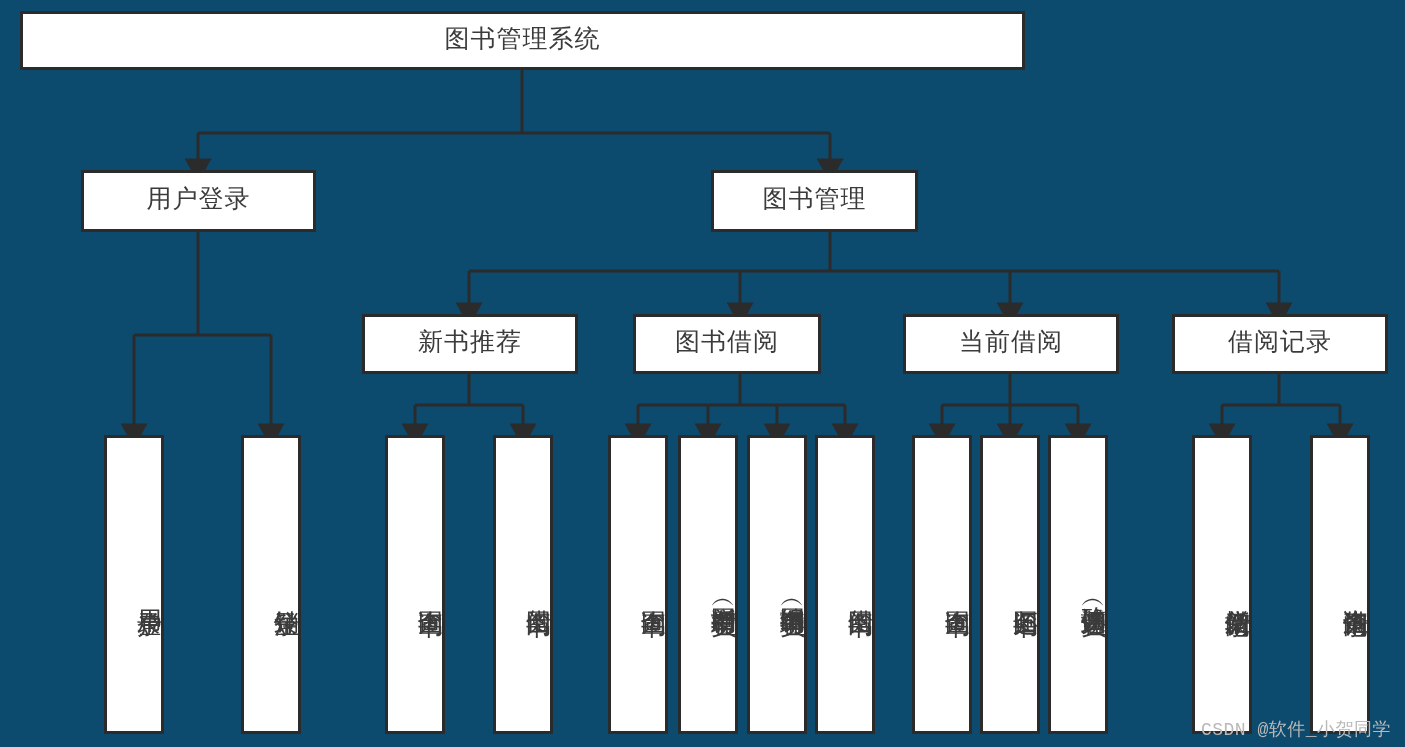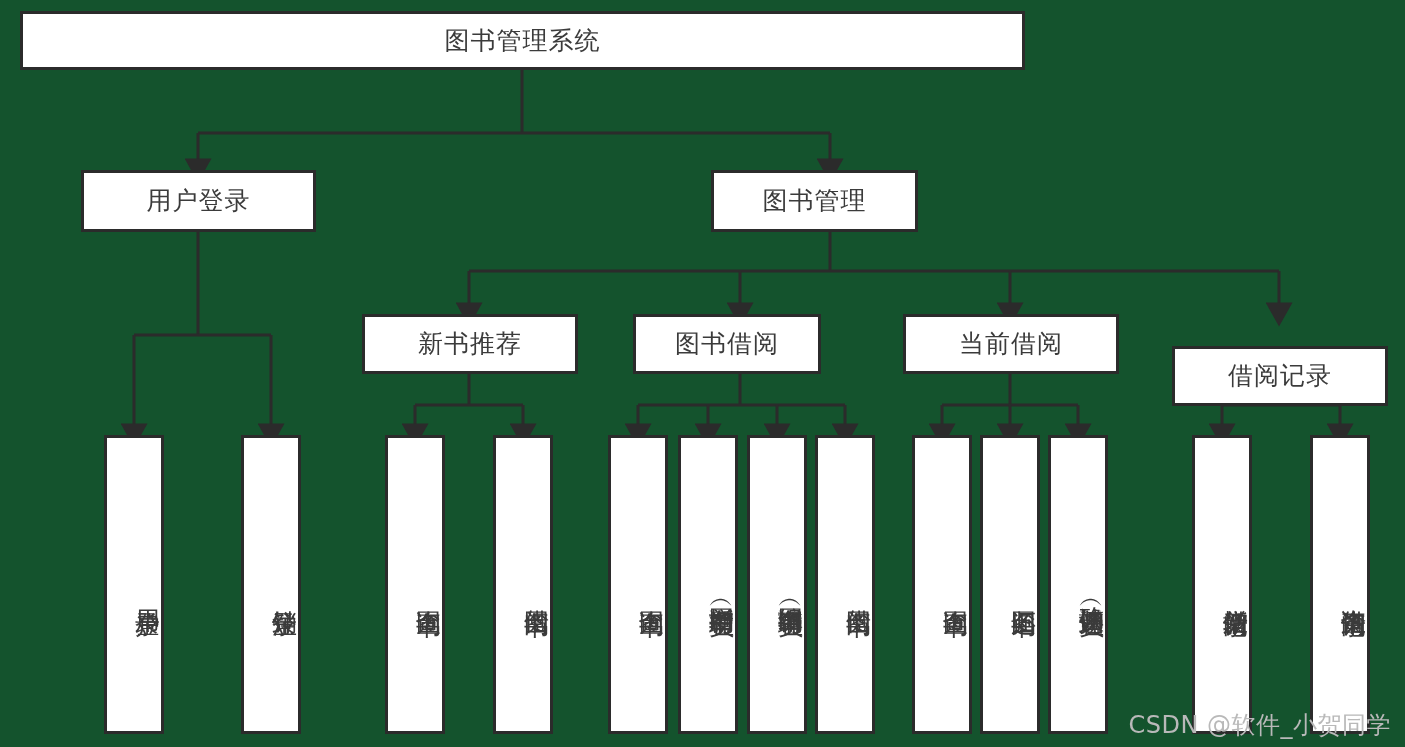--- a/index.html
+++ b/index.html
@@ -8,22 +8,23 @@
     padding: 0;
     background: #ffffff;
   }
   body {
     font-family: "DejaVu Sans", "Liberation Sans", sans-serif;
   }
   #canvas {
     position: relative;
     width: 1405px;
     height: 747px;
-    background: #14532d;
+    background: #0c4a6e;
     overflow: hidden;
+    font-family: Liberation Mono, monospace;
   }
   #svg-layer {
     position: absolute;
     left: 0;
     top: 0;
     width: 1405px;
     height: 747px;
   }
   .node {
     position: absolute;
@@ -51,21 +52,21 @@
     justify-content: center;
     padding-top: 14px;
   }
   .node.vert > span {
     display: block;
   }
   .watermark {
     position: absolute;
     right: 14px;
     bottom: 6px;
-    font-size: 24px;
+    font-size: 18px;
     color: #b9b9b9;
     z-index: 5;
     white-space: nowrap;
     letter-spacing: 0.5px;
   }
 </style>
 </head>
 <body>
 
 <div id="canvas">
@@ -138,21 +139,21 @@
 
   <div class="node horiz" style="left:362px; top:314px; width:216px; height:60px;justify-content:center;">
     <span>新书推荐</span>
   </div>
   <div class="node horiz" style="left:633px; top:314px; width:188px; height:60px;">
     <span>图书借阅</span>
   </div>
   <div class="node horiz" style="left:903px; top:314px; width:216px; height:60px;">
     <span>当前借阅</span>
   </div>
-  <div class="node horiz" style="left:1172px; top:314px; width:216px; height:60px;margin-top:32px;">
+  <div class="node horiz" style="left:1172px; top:314px; width:216px; height:60px;">
     <span>借阅记录</span>
   </div>
 
   <div class="node vert" style="left:104px; top:435px; width:60px; height:299px;">
     <span>用户登录</span>
   </div>
   <div class="node vert" style="left:241px; top:435px; width:60px; height:299px;">
     <span>注销登录</span>
   </div>
 

